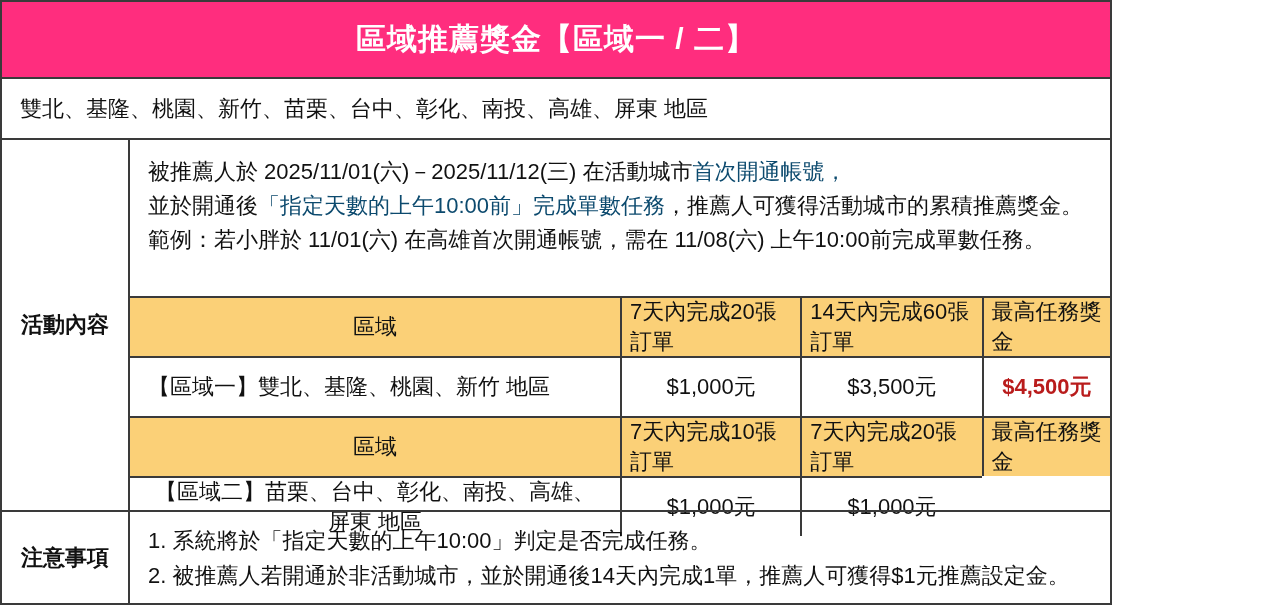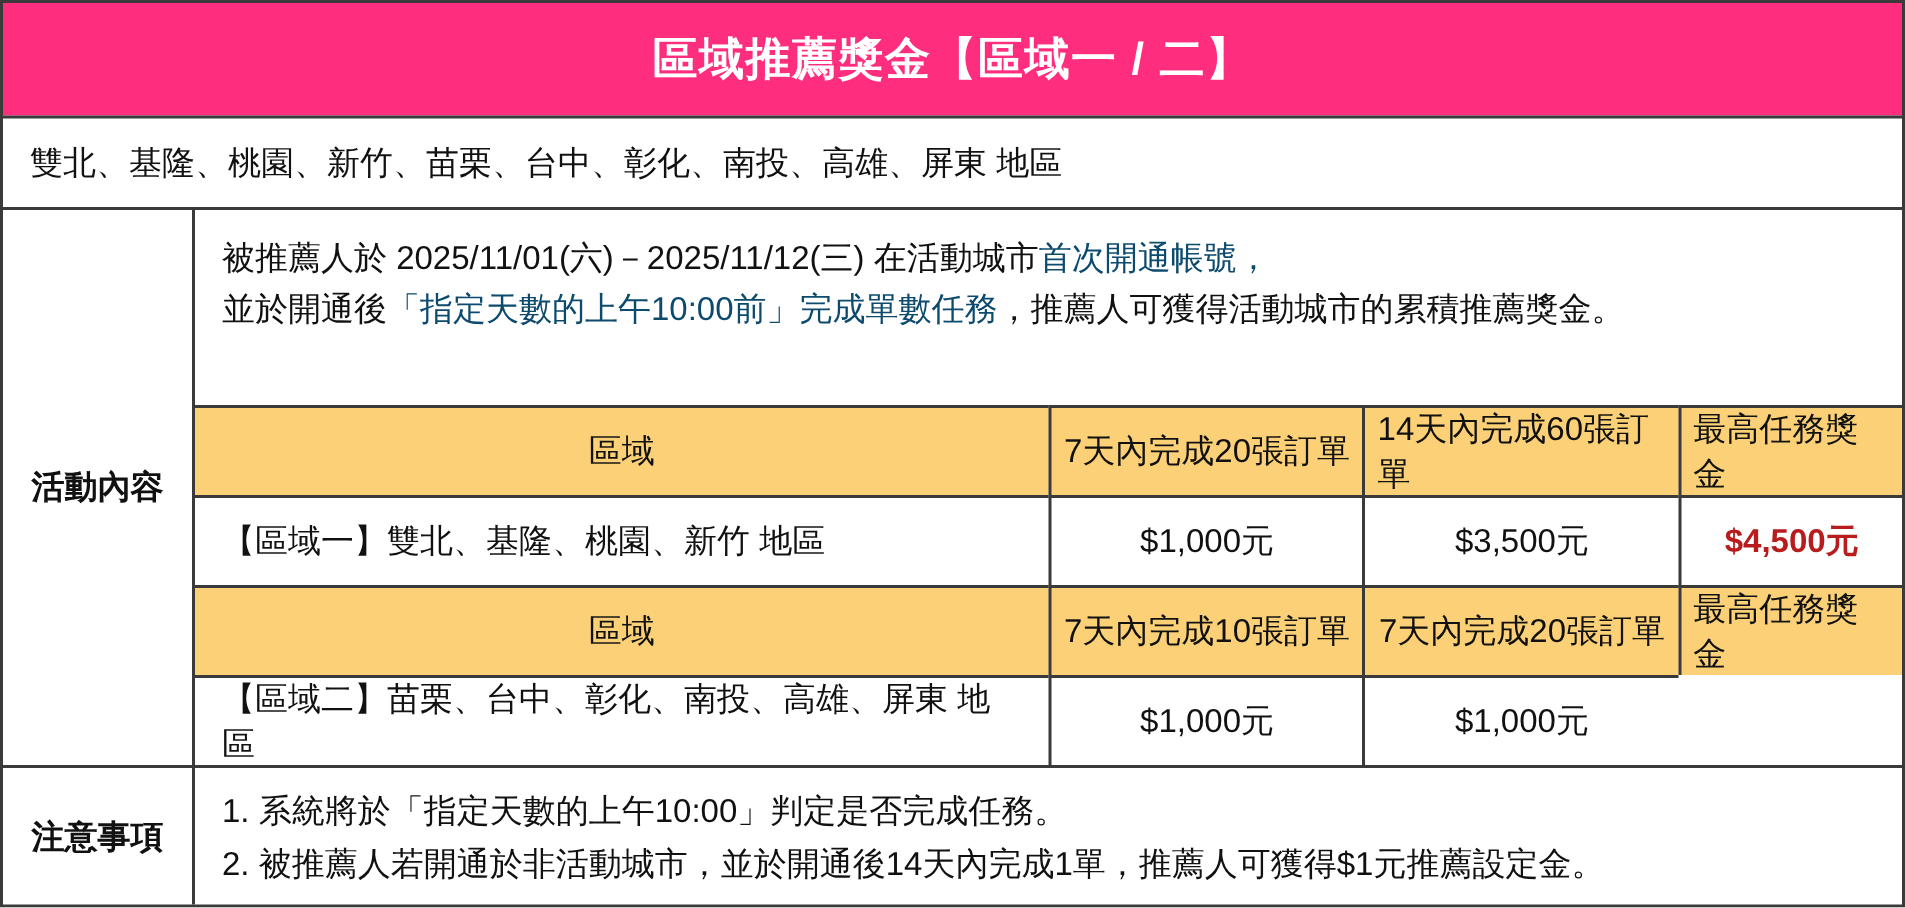--- a/index.html
+++ b/index.html
@@ -1,17 +1,17 @@
 <!DOCTYPE html>
 <html><head>
 <meta charset="utf-8">
 <style>
   html,body { margin:0; padding:0; background:#ffffff; }
   .sheet {
-    width:1270px; height:605px; box-sizing:border-box;
+    width:1112px; height:605px; box-sizing:border-box;
     border:2px solid #3a3a3a; background:#ffffff;
     display:flex; flex-direction:column;
     font-family:"Liberation Sans","DejaVu Sans",sans-serif;
     color:#111111;
   }
   .banner { flex:0 0 75px; background:#FF2D7E; display:flex; align-items:center; justify-content:center; }
   .banner-title { color:#ffffff; font-size:30px; font-weight:bold; letter-spacing:1px; }
 
   .trow { display:flex; border-top:2px solid #3a3a3a; min-height:0; }
   .trow-cities   { flex:0 0 59px; }
@@ -33,21 +33,21 @@
   .pink-text { color:#0c4a6e; }
 
   .bonus-table { display:grid; grid-template-columns:50% 18.4% 18.5% 1fr; grid-auto-rows:60px;margin-top:39px; }
   .bt-cell {
     box-sizing:border-box; border-top:2px solid #3a3a3a;
     display:flex; align-items:center; justify-content:center;
     font-size:22px; padding:0 8px; background:#ffffff;
   }
   .bt-cell.c2, .bt-cell.c3, .bt-cell.c4 { border-left:2px solid #3a3a3a; }
   .bt-cell.header { background:#FBD077; }
-  .bt-cell.region-data { justify-content:flex-start; padding:0 18px; }
+  .bt-cell.region-data { justify-content:flex-start; padding:0 18px;text-align:center; }
   .bt-cell.highlight { color:#b91c1c; font-weight:bold; }
 
   .notes {
     height:100%; box-sizing:border-box; padding:0 18px;
     display:flex; flex-direction:column; justify-content:center;
     font-size:22px; line-height:35px;border-radius:19px;
   }
   .notes p { margin:0; }
 </style>
 </head>
@@ -65,20 +65,21 @@
     </div>
   </div>
 
   <div class="trow trow-activity">
     <div class="label-cell">活動內容</div>
     <div class="content-cell">
       <div class="activity-content">
         <div class="intro">
           <p><span>被推薦人於 2025/11/01(六)－2025/11/12(三) 在活動城市</span><span class="pink-text">首次開通帳號，</span></p>
           <p><span>並於開通後</span><span class="pink-text">「指定天數的上午10:00前」完成單數任務</span><span>，推薦人可獲得活動城市的累積推薦獎金。</span></p>
+          <p><span>範例：若小胖於 11/01(六) 在高雄首次開通帳號，需在 11/08(六) 上午10:00前完成單數任務。</span></p>
         </div>
 
         <div class="bonus-table">
 
           <div class="bt-cell header c1">區域</div>
           <div class="bt-cell header c2">7天內完成20張訂單</div>
           <div class="bt-cell header c3">14天內完成60張訂單</div>
           <div class="bt-cell header c4">最高任務獎金</div>
 
           <div class="bt-cell region-data c1">【區域一】雙北、基隆、桃園、新竹 地區</div>

